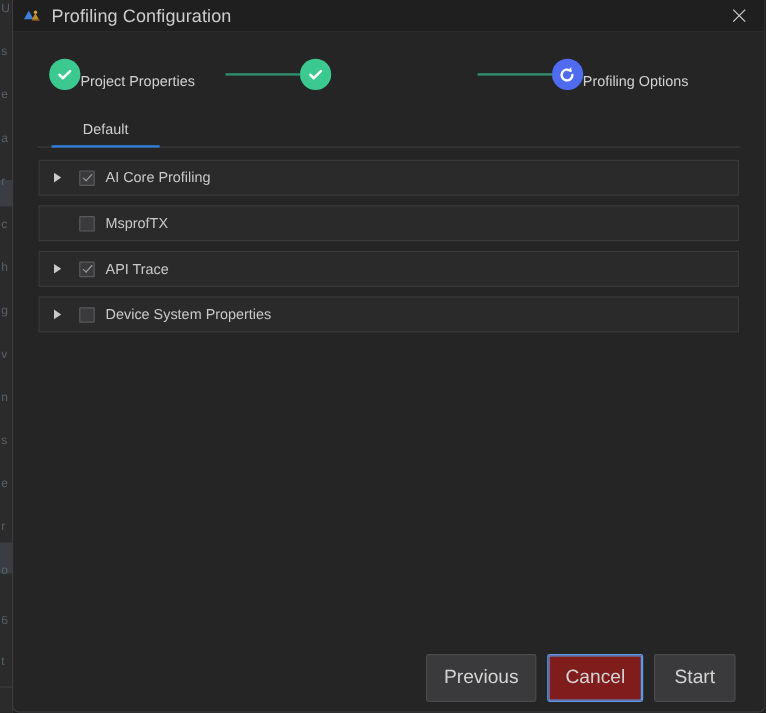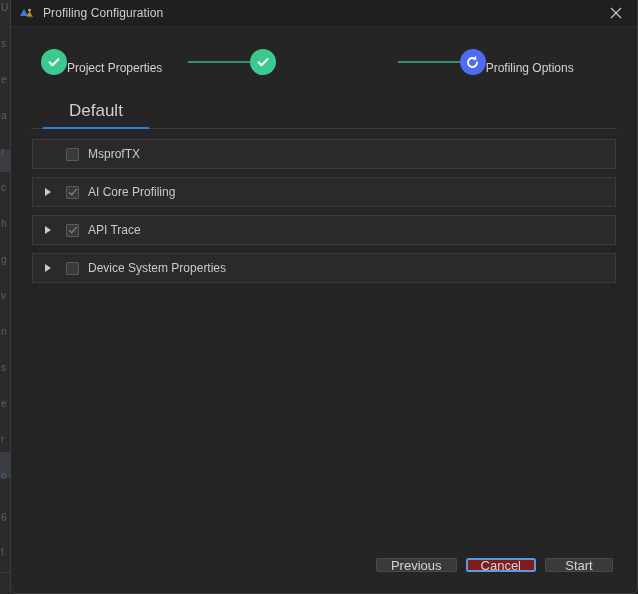--- a/index.html
+++ b/index.html
@@ -82,21 +82,21 @@
   }
   .title-icon {
     width: 16px;
     height: 16px;
     margin-left: 8px;
     margin-right: 8px;
     position: relative;
     flex: 0 0 auto;
   }
   .title-text {
-    font-size: 12px;
+    font-size: 15px;
     color: #cdcdcd;
     letter-spacing: .1px;
   }
   .close-btn {
     position: absolute;
     right: 0;
     top: 0;
     width: 42px;
     height: 26px;
     display: flex;
@@ -145,21 +145,21 @@
   }
 
   
   .tabs-wrap {
     margin: 22px 20px 0 20px;
     border-bottom: 1px solid #3a3a3c;
     display: flex;
   }
   .tab {
     padding: 4px 26px 7px 26px;
-    font-size: 17px;
+    font-size: 12px;
     color: #cfcfcf;
     position: relative;
     margin-left: 12px;
   }
   .tab.active::after {
     content: "";
     position: absolute;
     left: 0; right: 0; bottom: -1px;
     height: 2px;
     background: #2f7fd8;
@@ -230,23 +230,23 @@
     height: 56px;
     min-height: 56px;
     display: flex;
     align-items: center;
     justify-content: flex-end;
     padding-right: 24px;
     gap: 9px;
   }
   .btn {
     min-width: 68px;
-    height: 14px;
+    height: 40px;
     padding: 0 14px;
-    font-size: 13px;
+    font-size: 16px;
     color: #d4d4d4;
     background: #3a3a3c;
     border: 1px solid #4a4a4c;
     border-radius: 2px;
     display: flex;
     align-items: center;
     justify-content: center;
     box-sizing: border-box;
     font-family: "Liberation Sans", sans-serif;
   }
@@ -333,32 +333,32 @@
         <div class="step-label">Profiling Options</div>
       </div>
     </div>
 
   <div class="tabs-wrap" id="tabs">
       <div class="tab active">Default</div>
     </div>
 
   <div class="options" id="options">
       <div class="opt-row">
+        <span class="arrow">
+          <i></i>
+        </span>
+        <span class="cb checked"></span>
+        <span class="opt-label">AI Core Profiling</span>
+      </div>
+      <div class="opt-row">
         <span class="arrow hidden">
           <i></i>
         </span>
         <span class="cb"></span>
         <span class="opt-label">MsprofTX</span>
-      </div>
-      <div class="opt-row">
-        <span class="arrow">
-          <i></i>
-        </span>
-        <span class="cb checked"></span>
-        <span class="opt-label">AI Core Profiling</span>
       </div>
       <div class="opt-row">
         <span class="arrow">
           <i></i>
         </span>
         <span class="cb checked"></span>
         <span class="opt-label">API Trace</span>
       </div>
       <div class="opt-row">
         <span class="arrow">

